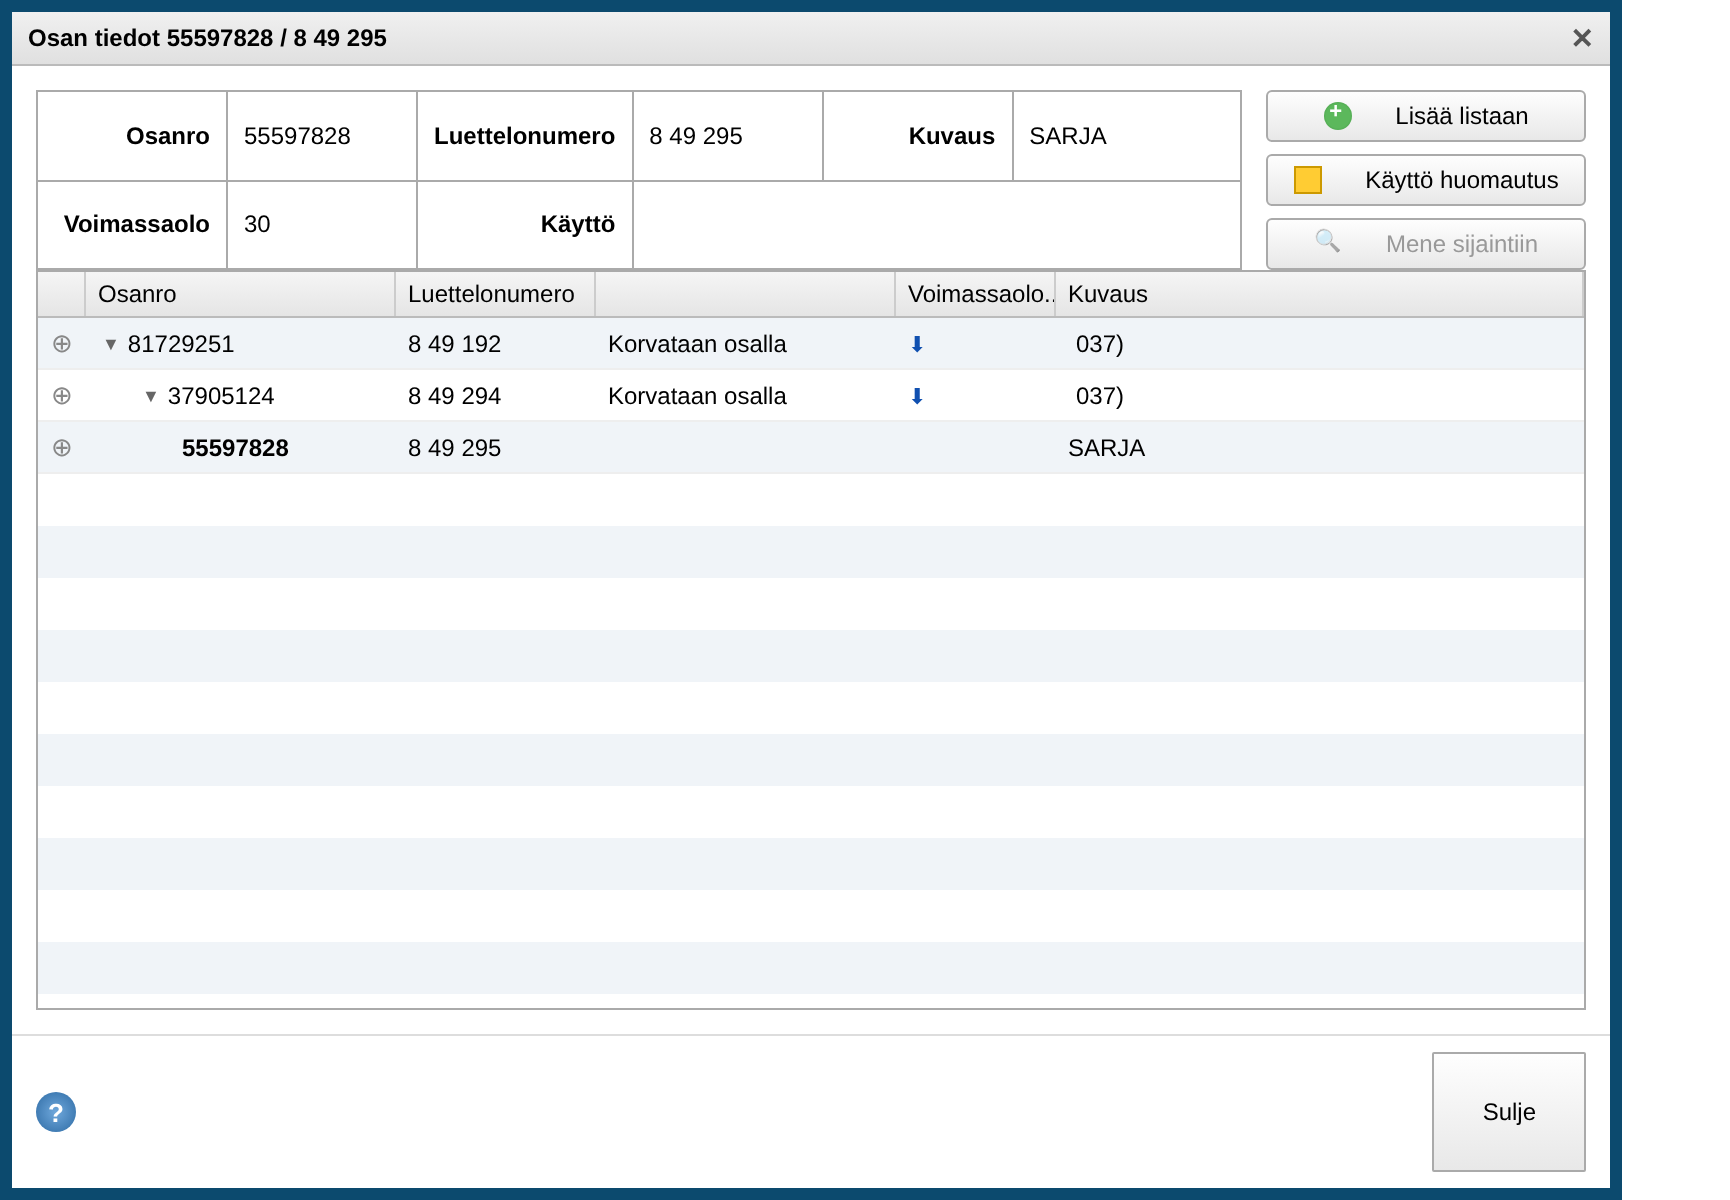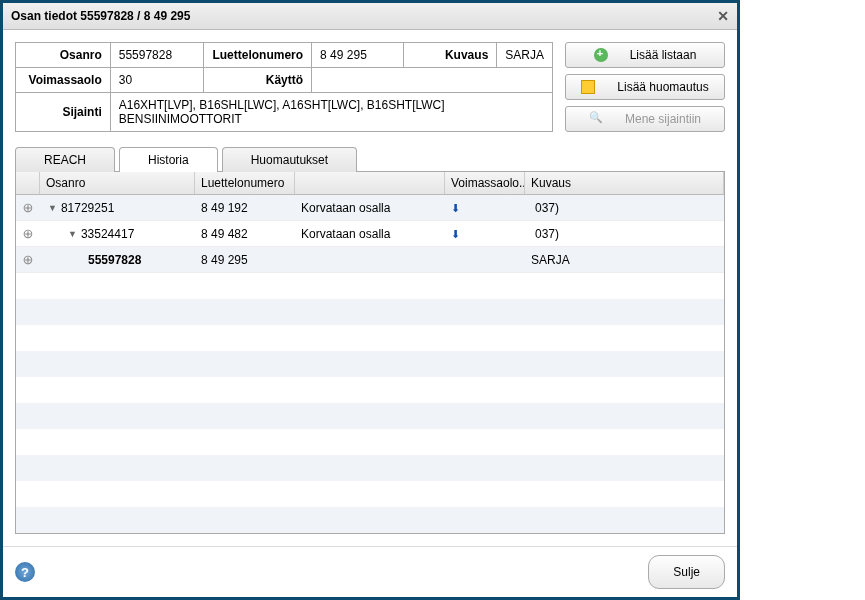--- a/index.html
+++ b/index.html
@@ -1,17 +1,17 @@
 <!DOCTYPE html>
 <html><head>
 <meta charset="utf-8">
 <style>
 * { box-sizing: border-box; margin: 0; padding: 0; }
 body { font-family: Arial, sans-serif; font-size: 12px; background: #fff; width: 865px; height: 600px; overflow: hidden; }
-.dialog { width: 740px; height: 600px; border: 3px solid #0c4a6e; background: #fff; display: flex; flex-direction: column; }
+.dialog { width: 811px; height: 600px; border: 6px solid #0c4a6e; background: #fff; display: flex; flex-direction: column; }
 .titlebar { background: linear-gradient(#f0f0f0, #e0e0e0); border-bottom: 1px solid #bbb; padding: 5px 8px; display: flex; justify-content: space-between; align-items: center; font-weight: bold; font-size: 12px; }
 .close-x { cursor: pointer; font-size: 14px; color: #555; }
 .content { padding: 12px; flex: 1; display: flex; flex-direction: column; overflow: hidden; }
 .top-row { display: flex; gap: 12px; }
 .info-table { border: 1px solid #aaa; border-collapse: collapse; flex: 1; }
 .info-table td { border: 1px solid #aaa; padding: 5px 8px; font-size: 12px; }
 .info-table .label { text-align: right; font-weight: bold; background: #fff; width: 95px; }
 .info-table .value { background: #fff; }
 .btn-col { display: flex; flex-direction: column; gap: 6px; width: 160px; }
 .btn { background: linear-gradient(#fefefe, #e8e8e8); border: 1px solid #aaa; border-radius: 3px; padding: 5px 8px; font-size: 12px; cursor: pointer; display: flex; align-items: center; justify-content: center; gap: 22px; }
@@ -40,21 +40,21 @@
 .c-kuvaus { flex: 1; }
 .c-end { width: 40px; text-align: right; }
 .indent1 { padding-left: 8px; }
 .indent2 { padding-left: 28px; }
 .indent3 { padding-left: 48px; font-weight: bold; }
 .tri { color: #666; font-size: 9px; cursor: pointer; }
 .arrow-down { color: #1050b0; font-size: 11px; }
 .plus-circle { color: #888; font-size: 13px; cursor: pointer; }
 .footer { padding: 8px 12px; display: flex; justify-content: space-between; align-items: center; border-top: 1px solid #ddd; }
 .help-icon { width: 20px; height: 20px; border-radius: 50%; background: radial-gradient(circle, #6fa8dc, #2d6aa3); color: #fff; font-weight: bold; display: flex; align-items: center; justify-content: center; cursor: pointer; font-size: 13px; }
-.close-btn { background: linear-gradient(#fefefe, #e8e8e8); border: 1px solid #aaa; border-radius: 11px; padding: 9px 24px; font-size: 12px; cursor: pointer; }
+.close-btn { background: linear-gradient(#fefefe, #e8e8e8); border: 1px solid #aaa; border-radius: 1px; padding: 22px 24px; font-size: 12px; cursor: pointer; }
 .gh.c-exp { width: 24px; }
 .gh.c-osanro { width: 155px; }
 .gh.c-luet { width: 100px; }
 .gh.c-empty { width: 150px; }
 .gh.c-voim { width: 80px; }
 .gh.c-kuvaus { flex: 1; }
 .filler-row { height: 26px; }
 .filler-row.alt { background: #f0f4f8; }
 </style>
 </head>
@@ -77,48 +77,39 @@
           <td class="value" style="width:95px">8 49 295</td>
           <td class="label">Kuvaus</td>
           <td class="value">SARJA</td>
         </tr>
         <tr>
           <td class="label">Voimassaolo</td>
           <td class="value">30</td>
           <td class="label">Käyttö</td>
           <td class="value" colspan="3"></td>
         </tr>
-        <tr>
-          <td class="label">Sijainti</td>
-          <td class="value" colspan="5">A16XHT[LVP], B16SHL[LWC], A16SHT[LWC], B16SHT[LWC] BENSIINIMOOTTORIT</td>
-        </tr>
       </tbody>
         </table>
 
       <div class="btn-col">
         <button class="btn">
           <span class="icon icon-plus"></span>
           <span>Lisää listaan</span>
         </button>
         <button class="btn">
           <span class="icon icon-note"></span>
-          <span>Lisää huomautus</span>
+          <span>Käyttö huomautus</span>
         </button>
         <button class="btn disabled">
           <span class="icon icon-search"></span>
           <span>Mene sijaintiin</span>
         </button>
       </div>
     </div>
 
-    <div class="tabs-row">
-      <div class="tab">REACH</div>
-      <div class="tab active">Historia</div>
-      <div class="tab">Huomautukset</div>
-    </div>
 
     <div class="grid-wrap">
       <div class="grid-head">
         <div class="gh c-exp"></div>
         <div class="gh c-osanro">Osanro</div>
         <div class="gh c-luet">Luettelonumero</div>
         <div class="gh c-empty"></div>
         <div class="gh c-voim">Voimassaolo...</div>
         <div class="gh c-kuvaus">Kuvaus</div>
       </div>
@@ -131,23 +122,23 @@
             </div>
           <div class="gc c-luet">8 49 192</div>
           <div class="gc c-empty">Korvataan osalla</div>
           <div class="gc c-voim"><span class="arrow-down">⬇</span></div>
           <div class="gc c-end">037)</div>
         </div>
         <div class="grid-row">
           <div class="gc c-exp"><span class="plus-circle">⊕</span></div>
           <div class="gc c-osanro indent2">
               <span class="tri">▼</span> 
-              <span>33524417</span>
+              <span>37905124</span>
             </div>
-          <div class="gc c-luet">8 49 482</div>
+          <div class="gc c-luet">8 49 294</div>
           <div class="gc c-empty">Korvataan osalla</div>
           <div class="gc c-voim"><span class="arrow-down">⬇</span></div>
           <div class="gc c-end">037)</div>
         </div>
         <div class="grid-row alt">
           <div class="gc c-exp"><span class="plus-circle">⊕</span></div>
           <div class="gc c-osanro indent3">
               <span>55597828</span>
             </div>
           <div class="gc c-luet">8 49 295</div>

